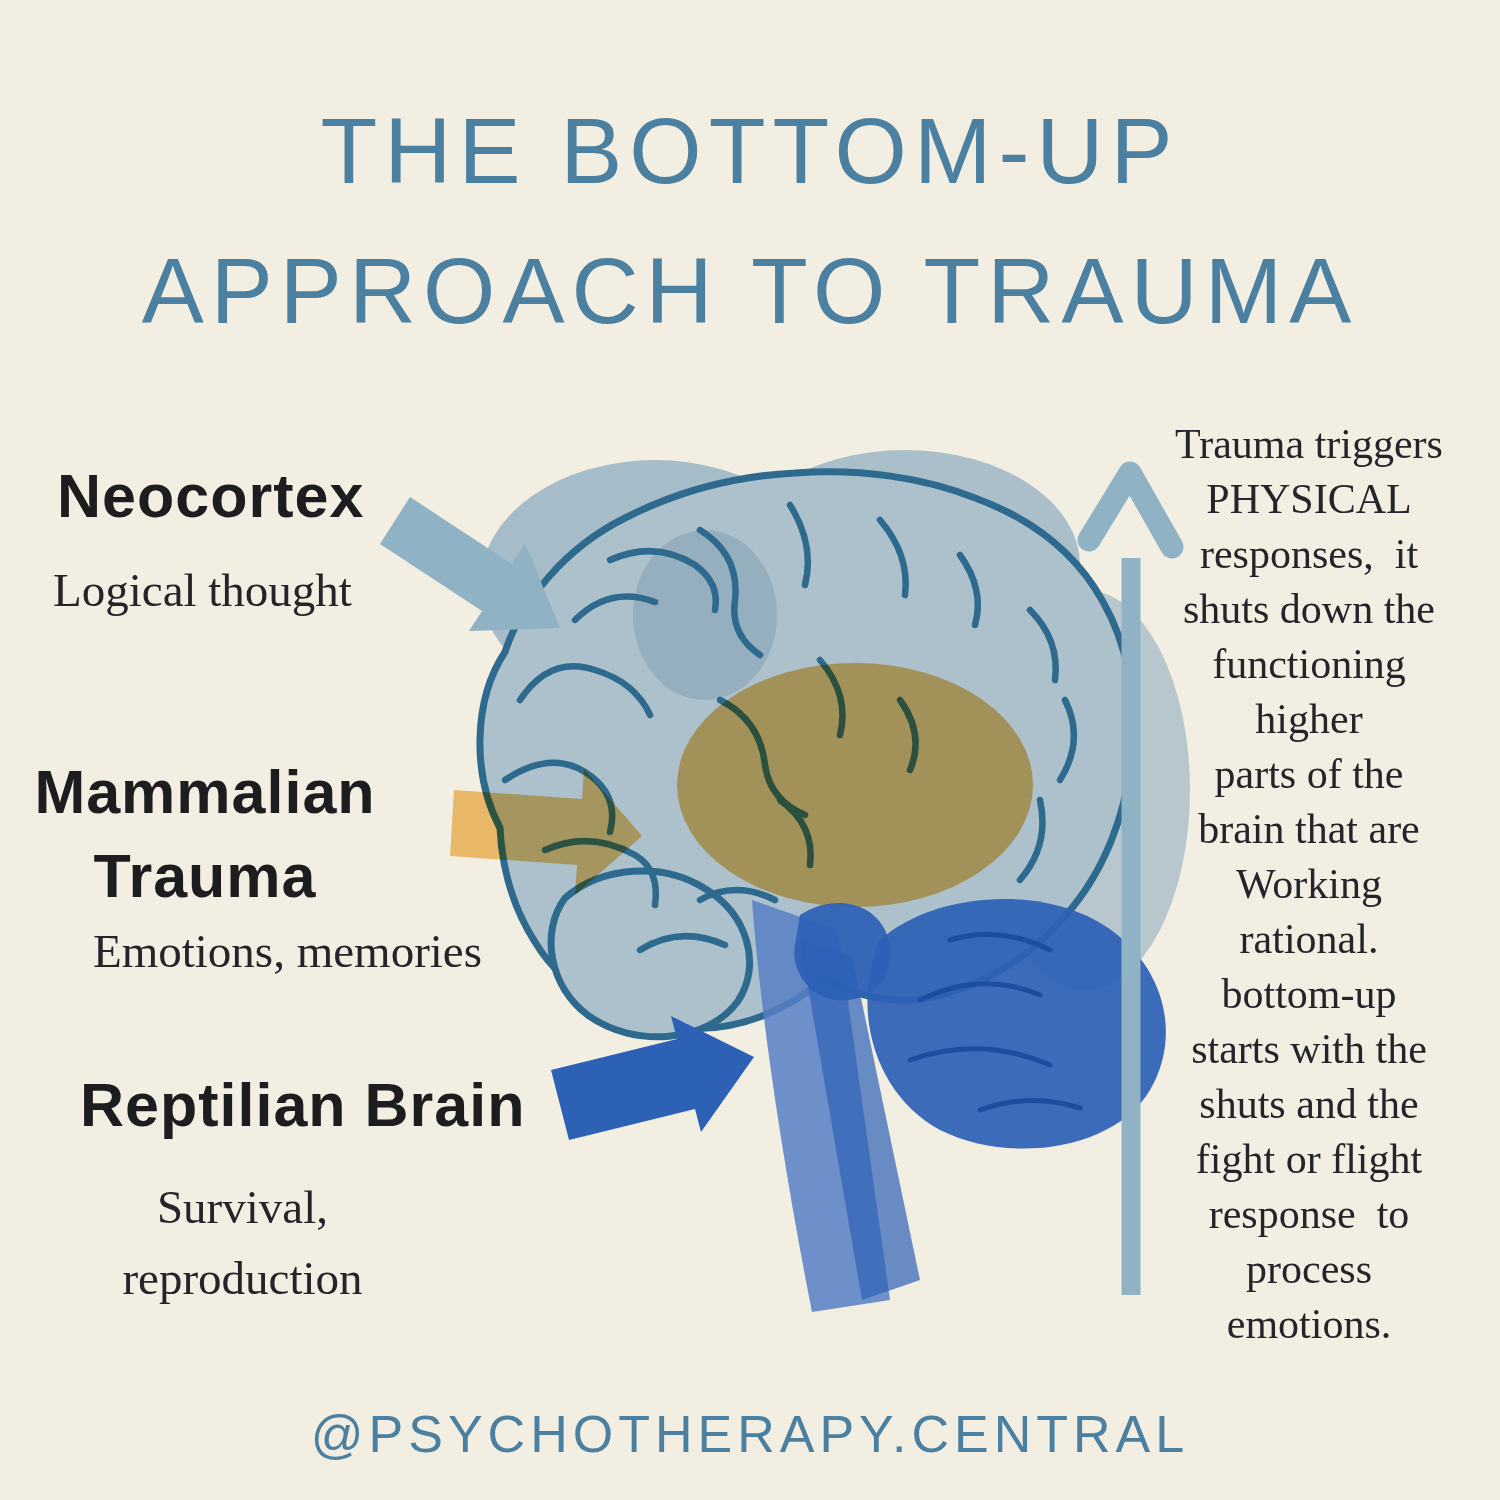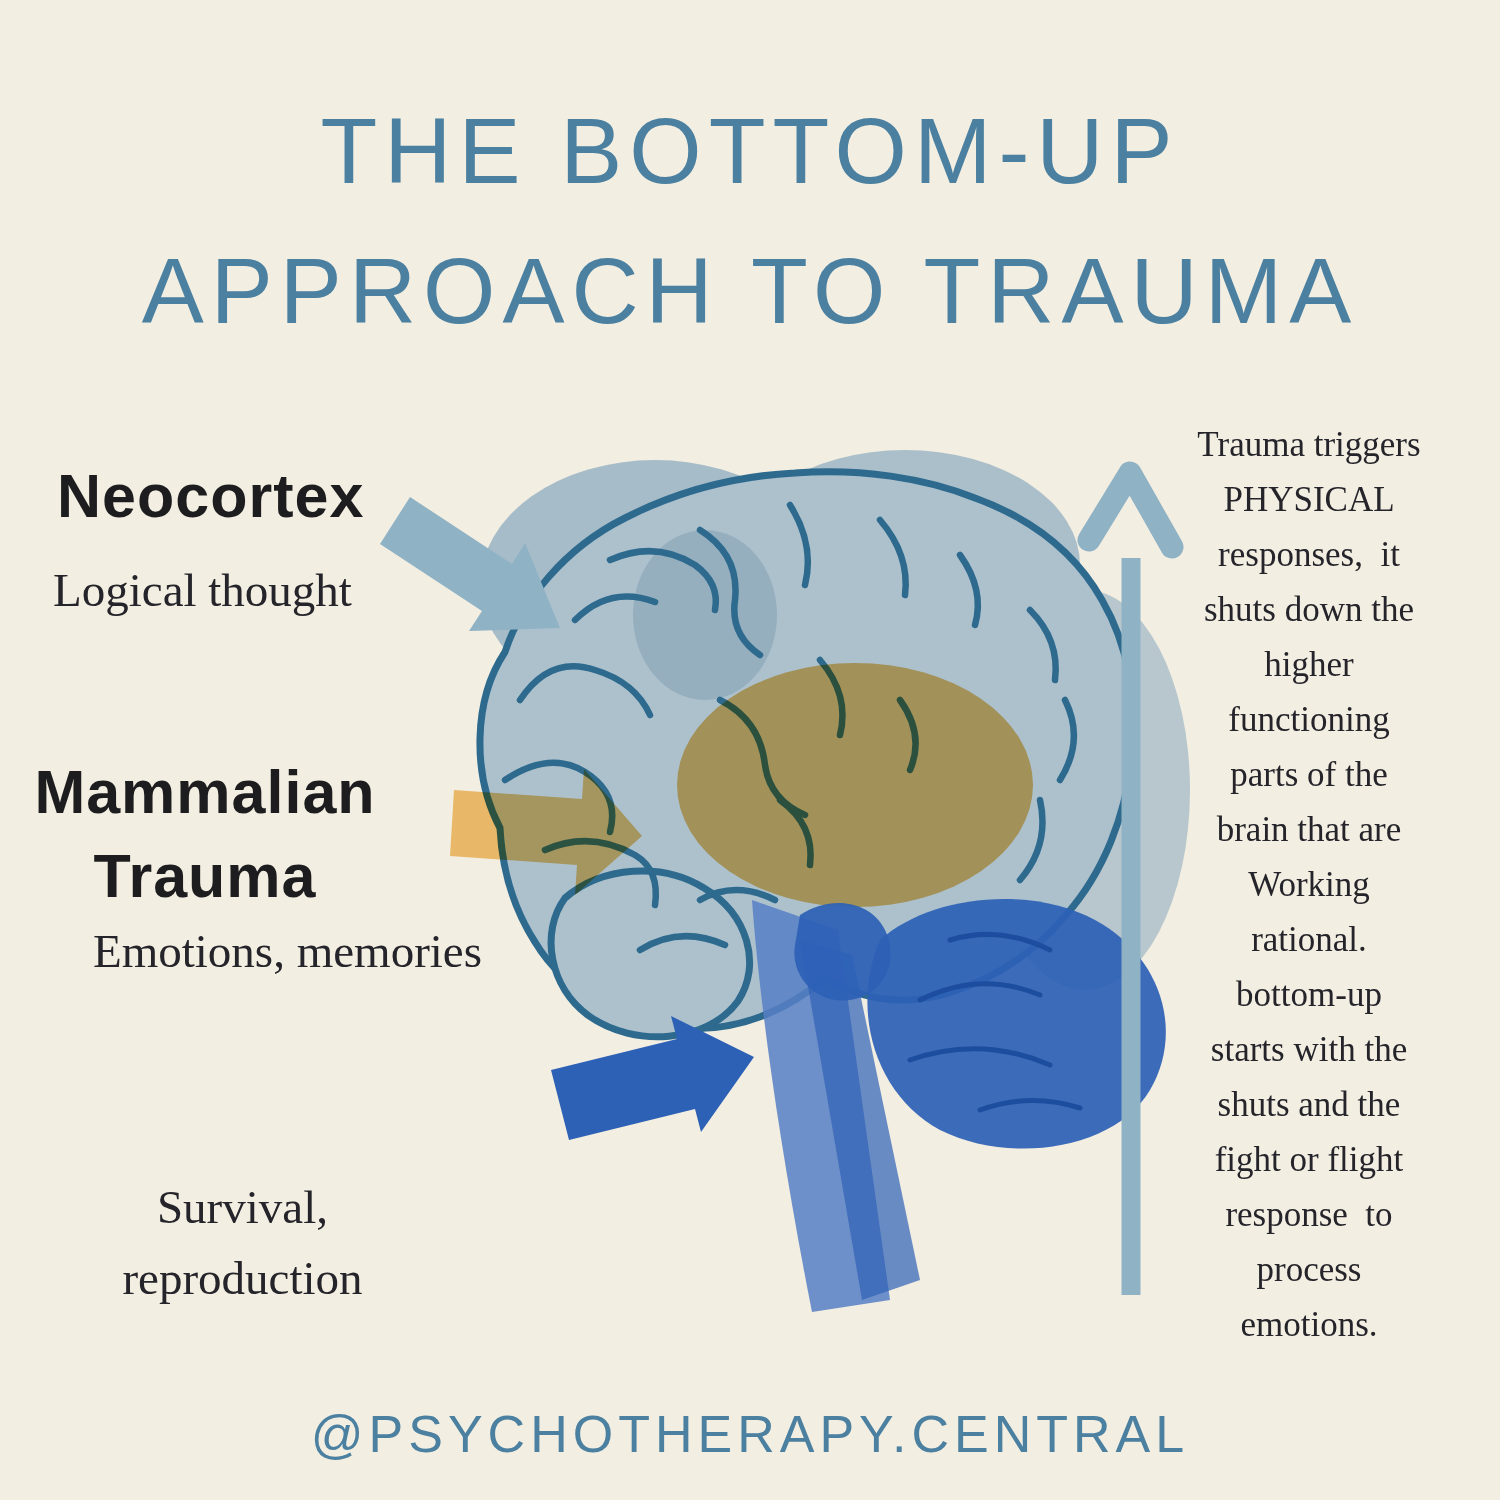--- a/index.html
+++ b/index.html
@@ -26,21 +26,21 @@
     font-family:"Liberation Serif",serif;
   }
   .neo{left:57px;top:452px;margin-top:9px;}
   .neo-d{left:53px;top:563px;}
   .mam{left:25px;width:360px;top:750px;text-align:center;line-height:84px;}
   .mam-d{left:55px;width:465px;top:924px;text-align:center;}
   .rep{left:80px;top:1070px;}
   .rep-d{left:90px;width:305px;top:1172px;text-align:center;line-height:71px;}
   .note{
     left:1136px;top:417px;width:346px;text-align:center;
-    color:#25242a;font-size:35px;line-height:55px;
+    color:#25242a;font-size:42px;line-height:55px;
     font-family:"Liberation Serif",serif;
   }
   .note div{white-space:pre;}
   .footer{
     width:100%;top:1404px;text-align:center;color:#4b80a0;
     font-weight:300;font-size:52px;letter-spacing:5px;
   }
 </style>
 </head>
 <body>
@@ -121,32 +121,33 @@
 
   <div class="abs h neo">Neocortex</div>
   <div class="abs d neo-d">Logical thought</div>
 
   <div class="abs h mam">
     <div>Mammalian</div>
     <div>Trauma</div>
   </div>
   <div class="abs d mam-d">Emotions, memories</div>
 
+  <div class="abs h rep">Reptilian Brain</div>
   <div class="abs d rep-d">
     <div>Survival,</div>
     <div>reproduction</div>
   </div>
 
   <div class="abs note">
     <div>Trauma triggers</div>
     <div>PHYSICAL</div>
     <div>responses,  it</div>
     <div>shuts down the</div>
+    <div>functioning</div>
     <div>higher</div>
-    <div>functioning</div>
     <div>parts of the</div>
     <div>brain that are</div>
     <div>Working</div>
     <div>rational.</div>
     <div>bottom-up</div>
     <div>starts with the</div>
     <div>shuts and the</div>
     <div>fight or flight</div>
     <div>response  to</div>
     <div>process</div>

